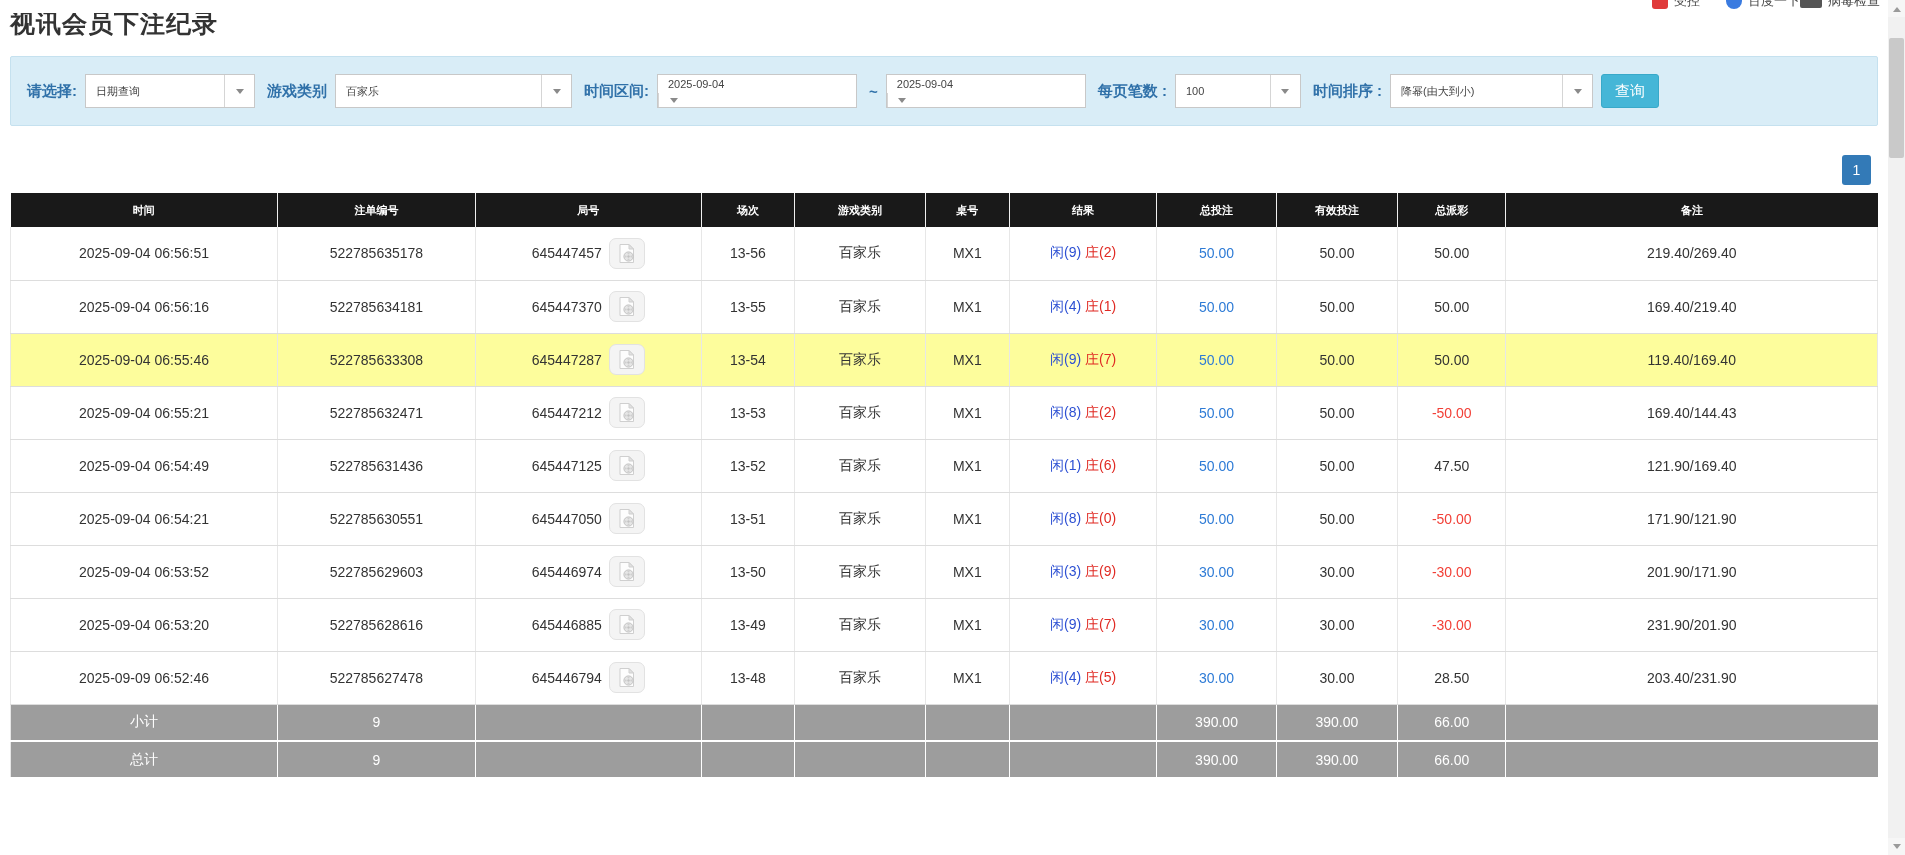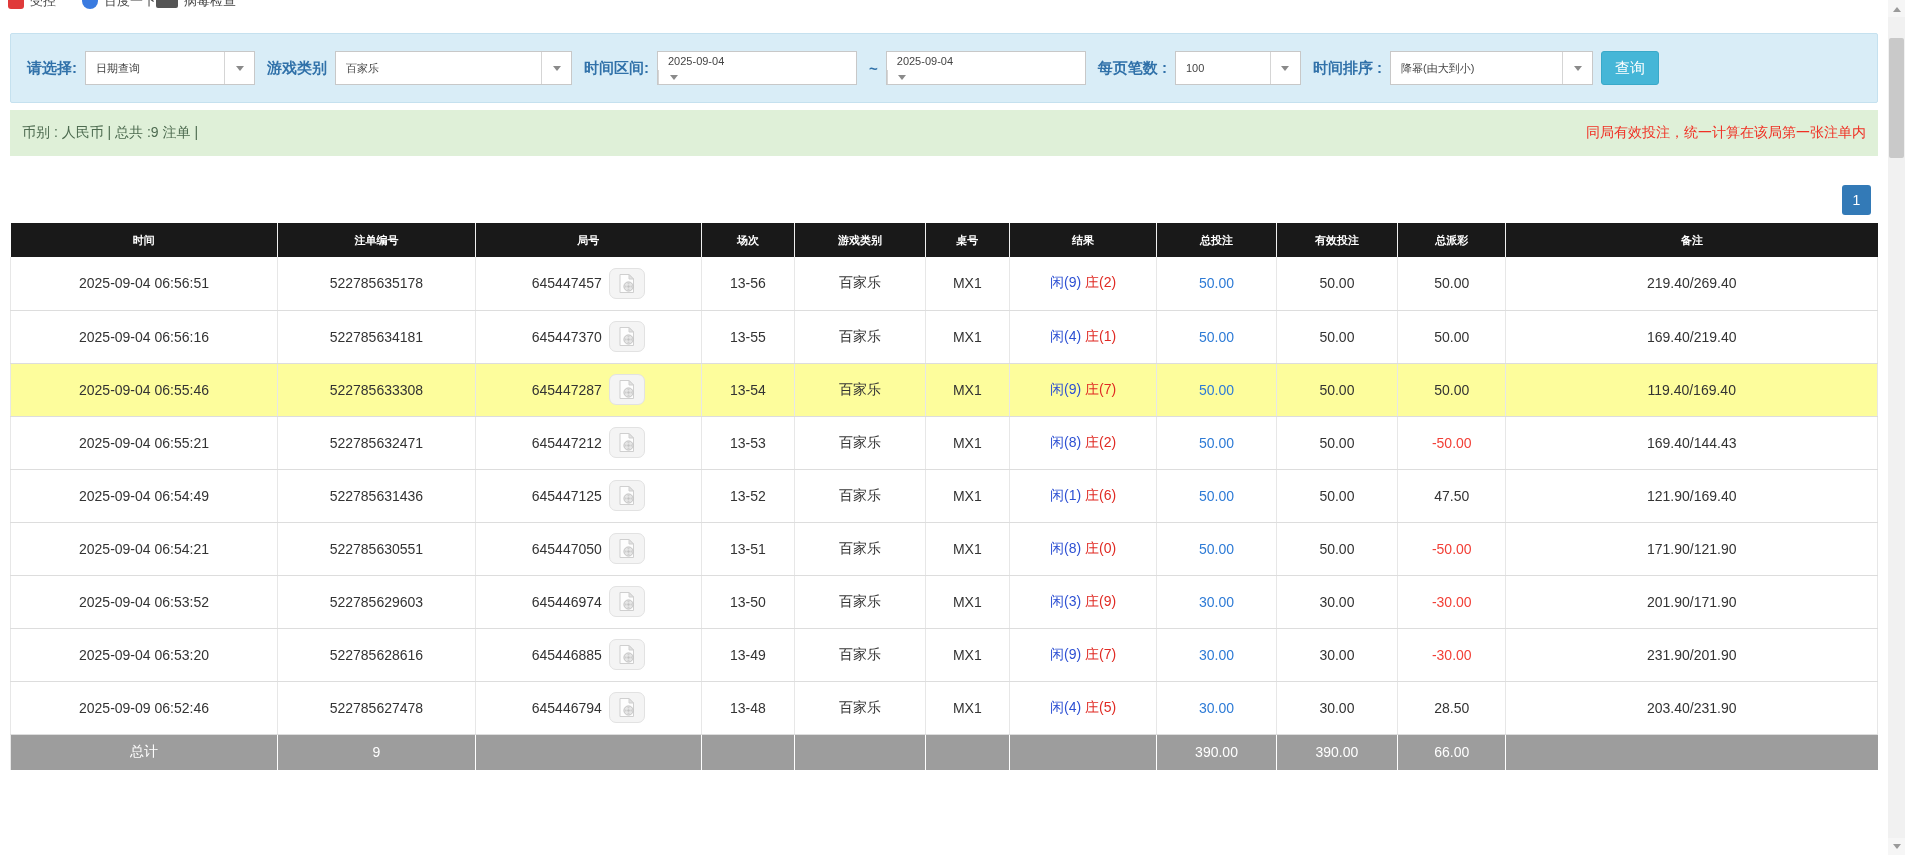--- a/index.html
+++ b/index.html
@@ -4,21 +4,21 @@
 <style>
   * { box-sizing: border-box; }
   html,body { margin:0; padding:0; }
   body {
     width:1905px; height:855px; position:relative; overflow:hidden;
     background:#fff; font-family:"Liberation Sans", sans-serif; color:#333;
   }
   .main { margin-right:17px; position:relative; }
 
   
-  .topbar { height:13px; overflow:hidden; padding:0 8px; display:flex; justify-content:flex-start; }
+  .topbar { height:13px; overflow:hidden; padding:0 8px; display:flex; justify-content:flex-end; }
   .tb-side { display:flex; gap:26px; transform:translateY(-6px); align-items:center; }
   .tb-item { display:inline-flex; align-items:center; gap:6px; font-size:13px; color:#444; cursor:pointer; }
   .fav { width:16px; height:16px; display:inline-block; }
   .fav.red { background:#e03a3a; border-radius:3px; }
   .fav.blue { background:#3a7be0; border-radius:50%; }
   .fav.dark { background:#555; border-radius:2px; width:22px; height:14px; }
 
   
   .title-wrap { height:23px; overflow:hidden; padding:0 10px; }
   .title-wrap h1 { margin:-6px 0 0 0; font-size:25px; font-weight:600; color:#333; letter-spacing:1px; }
@@ -109,20 +109,23 @@
       </span>
     </div>
     <div class="tb-side">
       <span class="tb-item">
         <i class="fav dark"></i>
         <span>病毒检查</span>
       </span>
     </div>
   </div>
 
+  <div class="title-wrap">
+    <h1>视讯会员下注纪录</h1>
+  </div>
 
   <div class="filter-panel">
     <span class="f-label">请选择:</span>
     <div class="combo w-query">
       <span class="combo-text">日期查询</span>
       <span class="combo-btn">
           <span class="caret"></span>
         </span>
     </div>
 
@@ -161,24 +164,20 @@
     <div class="combo w-sort">
       <span class="combo-text">降幂(由大到小)</span>
       <span class="combo-btn">
           <span class="caret"></span>
         </span>
     </div>
 
     <button class="btn-search">查询</button>
   </div>
 
-  <div class="summary-bar">
-    <span>币别 : 人民币 | 总共 :9 注单 |</span>
-    <span class="notice">同局有效投注，统一计算在该局第一张注单内</span>
-  </div>
 
   <div class="pager">
     <span class="page-btn">1</span>
   </div>
 
   <div class="table-wrap">
     <table>
       <colgroup>
         <col style="width:14.3%">
           <col style="width:10.6%">
@@ -463,32 +462,45 @@
             <td>13-48</td>
             <td>百家乐</td>
             <td>MX1</td>
             <td><span class="player">闲(4)</span> <span class="banker">庄(5)</span></td>
             <td><span class="blue-link">30.00</span></td>
             <td>30.00</td>
             <td>28.50</td>
             <td>203.40/231.90</td>
           </tr>
           <tr class="totals">
-            <td>总计</td>
+            <td>小计</td>
             <td>9</td>
             <td></td>
             <td></td>
             <td></td>
             <td></td>
             <td></td>
             <td>390.00</td>
             <td>390.00</td>
             <td>66.00</td>
             <td></td>
           </tr>
+          <tr class="totals">
+            <td>总计</td>
+            <td>9</td>
+            <td></td>
+            <td></td>
+            <td></td>
+            <td></td>
+            <td></td>
+            <td>390.00</td>
+            <td>390.00</td>
+            <td>66.00</td>
+            <td></td>
+          </tr>
         </tbody>
     </table>
   </div>
 
 </div>
 
 <div class="scrollbar">
   <div class="sb-arrow up">
       <span class="sb-tri-up"></span>
     </div>

